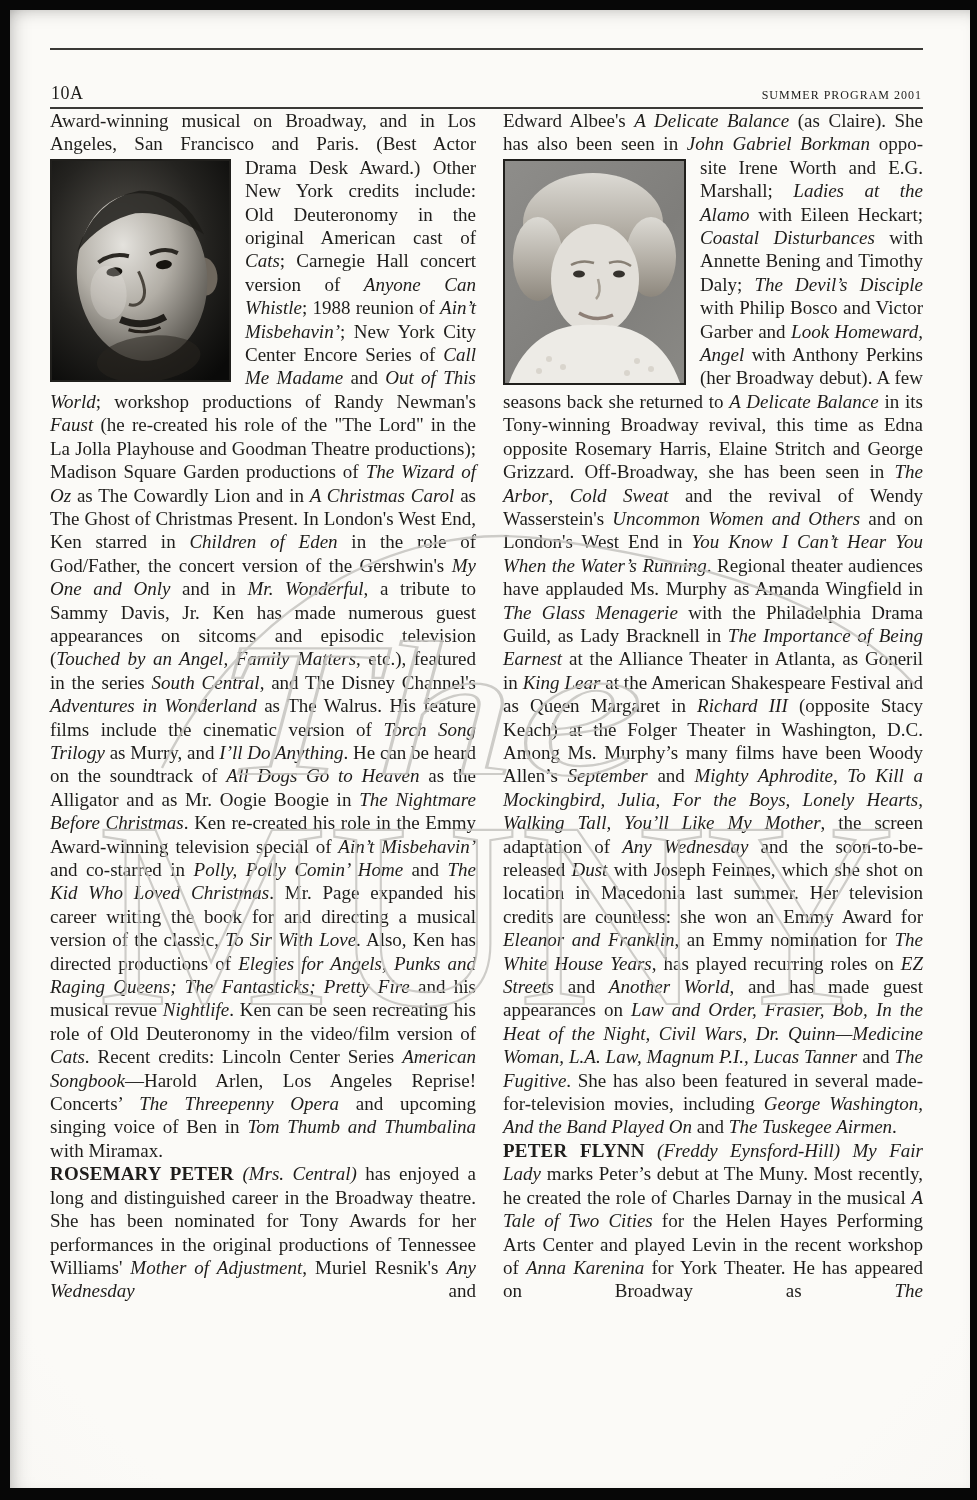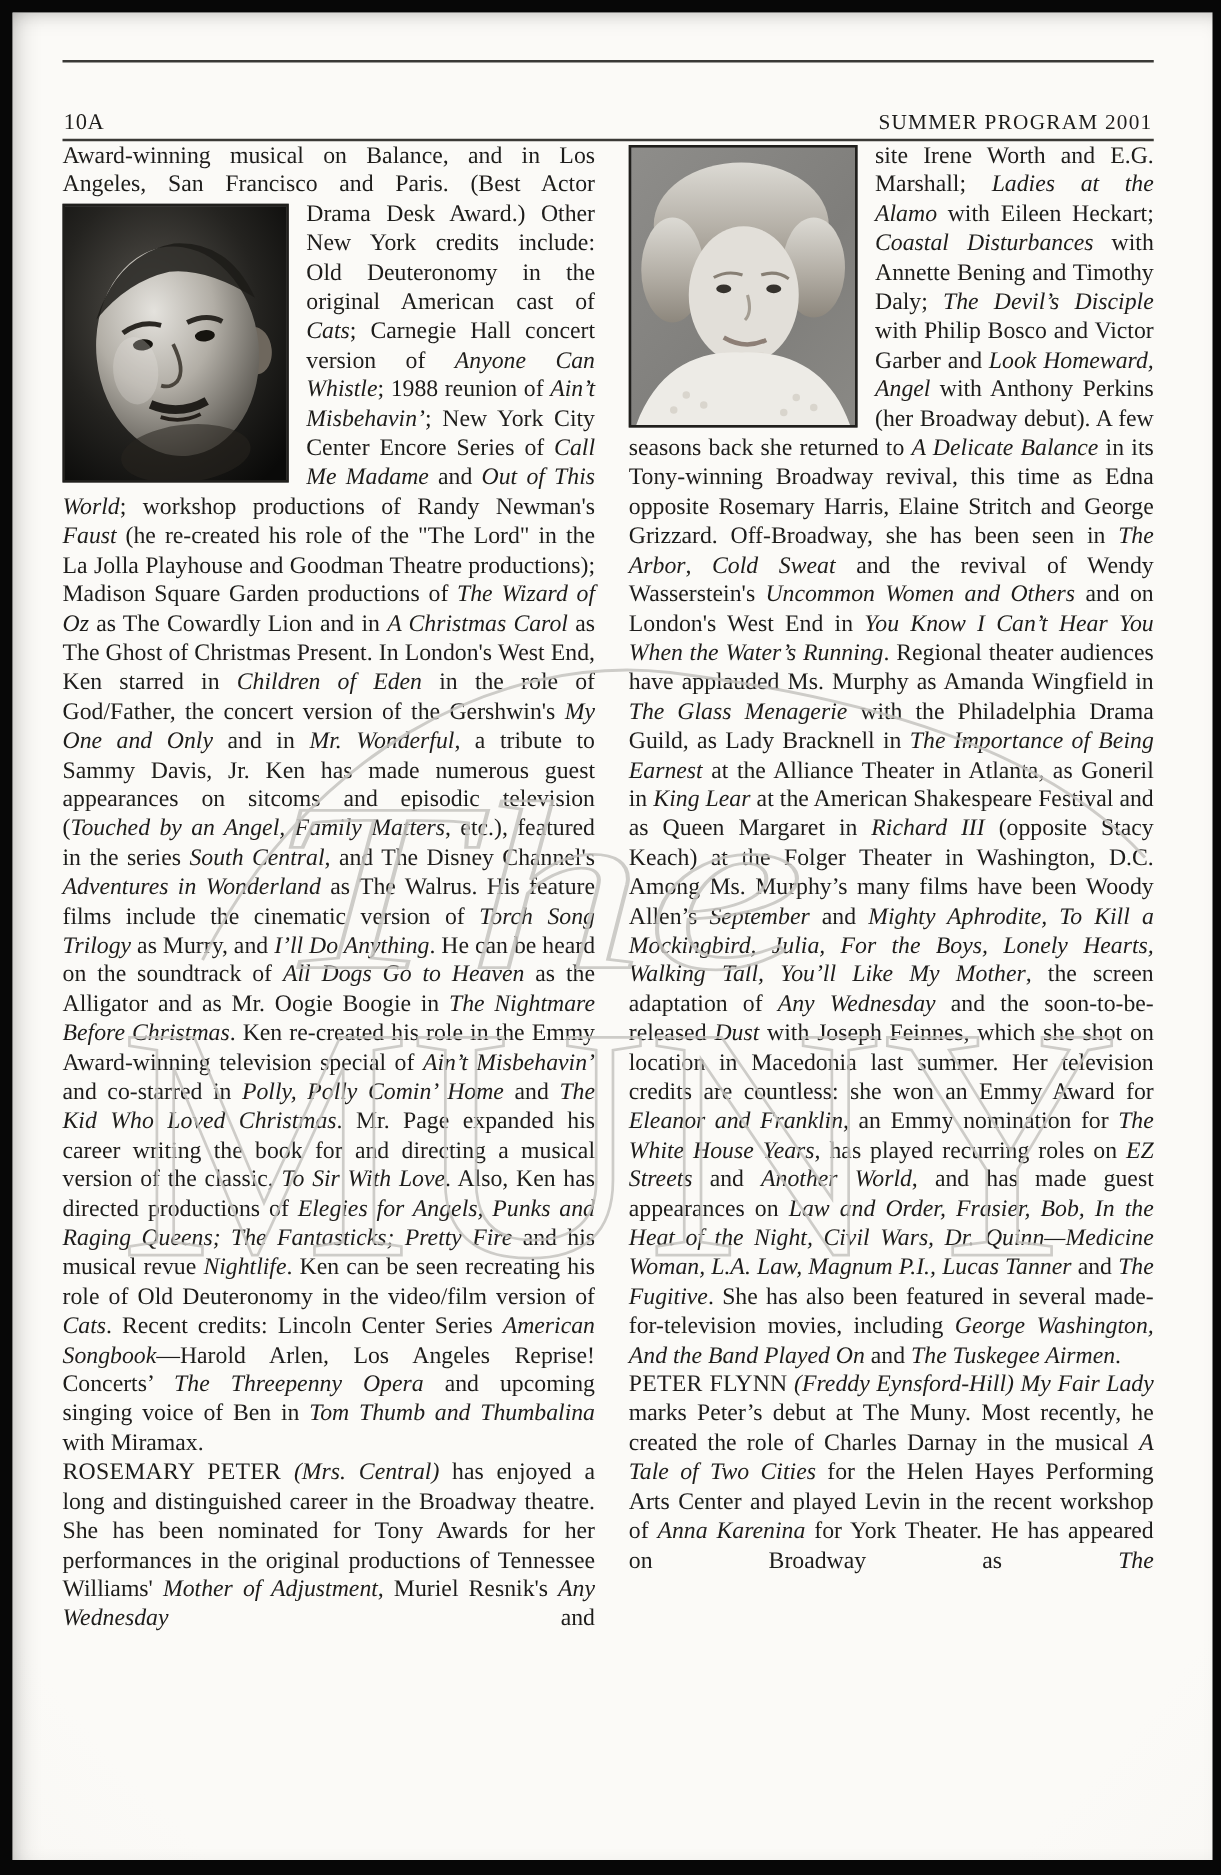--- a/index.html
+++ b/index.html
@@ -14,34 +14,34 @@
     color:#1e1d1b;overflow:hidden;
     box-shadow:inset 14px 0 26px -20px rgba(0,0,0,.45), inset 0 12px 22px -18px rgba(0,0,0,.4);
   }
   .content{position:absolute;left:40px;top:38px;width:873px;}
   .pagehead{
     display:flex;justify-content:space-between;align-items:baseline;
     border-top:2px solid #3a3936;border-bottom:2px solid #3a3936;
     padding:2px 1px 3px 1px;
   }
   .pagenum{font-size:18px;letter-spacing:.5px;}
-  .issue{font-size:17px;letter-spacing:1px;margin-top:36px;}
+  .issue{font-size:12px;letter-spacing:1px;margin-top:36px;}
   .title{
     text-align:center;font-size:30px;font-weight:700;letter-spacing:.5px;
     margin:15px 0 13px 0;
   }
   .cols{display:flex;gap:27px;position:relative;z-index:1;}
   .col{font-size:19px;line-height:23.4px;text-align:justify;}
   .col-left{width:426px;}
   .col-right{width:420px;}
   .col p{margin:0;}
   .cont{text-align-last:justify;}
   .para-gap{margin-top:23px;}
   .i{font-style:italic;}
-  .b{font-weight:400;letter-spacing:.2px;}
+  .b{font-weight:700;letter-spacing:.2px;}
   .photo-float{float:left;margin:3px 14px 5px 0;}
   .photo-frame{border:2px solid #201f1c;display:block;background:#555;}
   .photo-frame svg{display:block;}
   .watermark{
     position:absolute;left:34px;top:466px;z-index:2;
     pointer-events:none;opacity:.85;
   }
   .watermark text{
     font-family:"Liberation Serif","DejaVu Serif",serif;
     fill:none;stroke:#c6c4c0;stroke-width:2.2px;
@@ -58,21 +58,21 @@
 
     <div class="pagehead">
       <span class="pagenum">10A</span>
       <span class="issue">SUMMER PROGRAM 2001</span>
     </div>
 
 
     <div class="cols">
 
       <div class="col col-left">
-        <p class="cont">Award-winning musical on Balance, and in Los Angeles, San Francisco and Paris. (Best Actor</p>
+        <p class="cont">Award-winning musical on Broadway, and in Los Angeles, San Francisco and Paris. (Best Actor</p>
         <div>
           <span class="photo-float photo-frame" aria-label="black-and-white headshot of a man">
             <svg width="177" height="219" viewBox="0 0 177 219">
               <defs>
                 <radialGradient id="kpbg" cx="42%" cy="38%" r="78%">
                   <stop offset="0%" stop-color="#57544e"></stop>
                   <stop offset="58%" stop-color="#242320"></stop>
                   <stop offset="100%" stop-color="#0a0a09"></stop>
                 </radialGradient>
                 <radialGradient id="kpface" cx="38%" cy="30%" r="82%">
@@ -97,20 +97,21 @@
                 <ellipse cx="55" cy="128" rx="18" ry="27" fill="#eae7e1" opacity="0.28"></ellipse>
               </g>
             </svg>
           </span>
           <p>Drama Desk Award.) Other New York credits include: Old Deuteronomy in the original American cast of <span class="i">Cats</span>; Carnegie Hall concert version of <span class="i">Anyone Can Whistle</span>; 1988 reunion of <span class="i">Ain’t Misbehavin’</span>; New York City Center Encore Series of <span class="i">Call Me Madame</span> and <span class="i">Out of This World</span>; workshop productions of Randy Newman's <span class="i">Faust</span> (he re-created his role of the "The Lord" in the La Jolla Playhouse and Goodman Theatre productions); Madison Square Garden productions of <span class="i">The Wizard of Oz</span> as The Cowardly Lion and in <span class="i">A Christmas Carol</span> as The Ghost of Christmas Present. In London's West End, Ken starred in <span class="i">Children of Eden</span> in the role of God/Father, the concert version of the Gershwin's <span class="i">My One and Only</span> and in <span class="i">Mr. Wonderful</span>, a tribute to Sammy Davis, Jr. Ken has made numerous guest appearances on sitcoms and episodic television (<span class="i">Touched by an Angel, Family Matters</span>, etc.), featured in the series <span class="i">South Central</span>, and The Disney Channel's <span class="i">Adventures in Wonderland</span> as The Walrus. His feature films include the cinematic version of <span class="i">Torch Song Trilogy</span> as Murry, and <span class="i">I’ll Do Anything</span>. He can be heard on the soundtrack of <span class="i">All Dogs Go to Heaven</span> as the Alligator and as Mr. Oogie Boogie in <span class="i">The Nightmare Before Christmas</span>. Ken re-created his role in the Emmy Award-winning television special of <span class="i">Ain’t Misbehavin’</span> and co-starred in <span class="i">Polly, Polly Comin’ Home</span> and <span class="i">The Kid Who Loved Christmas</span>. Mr. Page expanded his career writing the book for and directing a musical version of the classic, <span class="i">To Sir With Love</span>. Also, Ken has directed productions of <span class="i">Elegies for Angels, Punks and Raging Queens; The Fantasticks; Pretty Fire</span> and his musical revue <span class="i">Nightlife</span>. Ken can be seen recreating his role of Old Deuteronomy in the video/film version of <span class="i">Cats</span>. Recent credits: Lincoln Center Series <span class="i">American Songbook</span>—Harold Arlen, Los Angeles Reprise! Concerts’ <span class="i">The Threepenny Opera</span> and upcoming singing voice of Ben in <span class="i">Tom Thumb and Thumbalina</span> with Miramax.</p>
         </div>
         <p class="para-gap cont"><span class="b">ROSEMARY PETER</span> <span class="i">(Mrs. Central)</span> has enjoyed a long and distinguished career in the Broadway theatre. She has been nominated for Tony Awards for her performances in the original productions of Tennessee Williams' <span class="i">Mother of Adjustment</span>, Muriel Resnik's <span class="i">Any Wednesday</span> and</p>
       </div>
 
       <div class="col col-right">
+        <p class="cont">Edward Albee's <span class="i">A Delicate Balance</span> (as Claire). She has also been seen in <span class="i">John Gabriel Borkman</span> oppo-</p>
         <div>
           <span class="photo-float photo-frame" aria-label="black-and-white headshot of a woman">
             <svg width="179" height="222" viewBox="0 0 179 222">
               <defs>
                 <linearGradient id="rmbg" x1="0" y1="0" x2="1" y2="1">
                   <stop offset="0%" stop-color="#8e8d8a"></stop>
                   <stop offset="60%" stop-color="#7f7e7b"></stop>
                   <stop offset="100%" stop-color="#8a8985"></stop>
                 </linearGradient>
                 <linearGradient id="rmhair" x1="0" y1="0" x2="0" y2="1">

